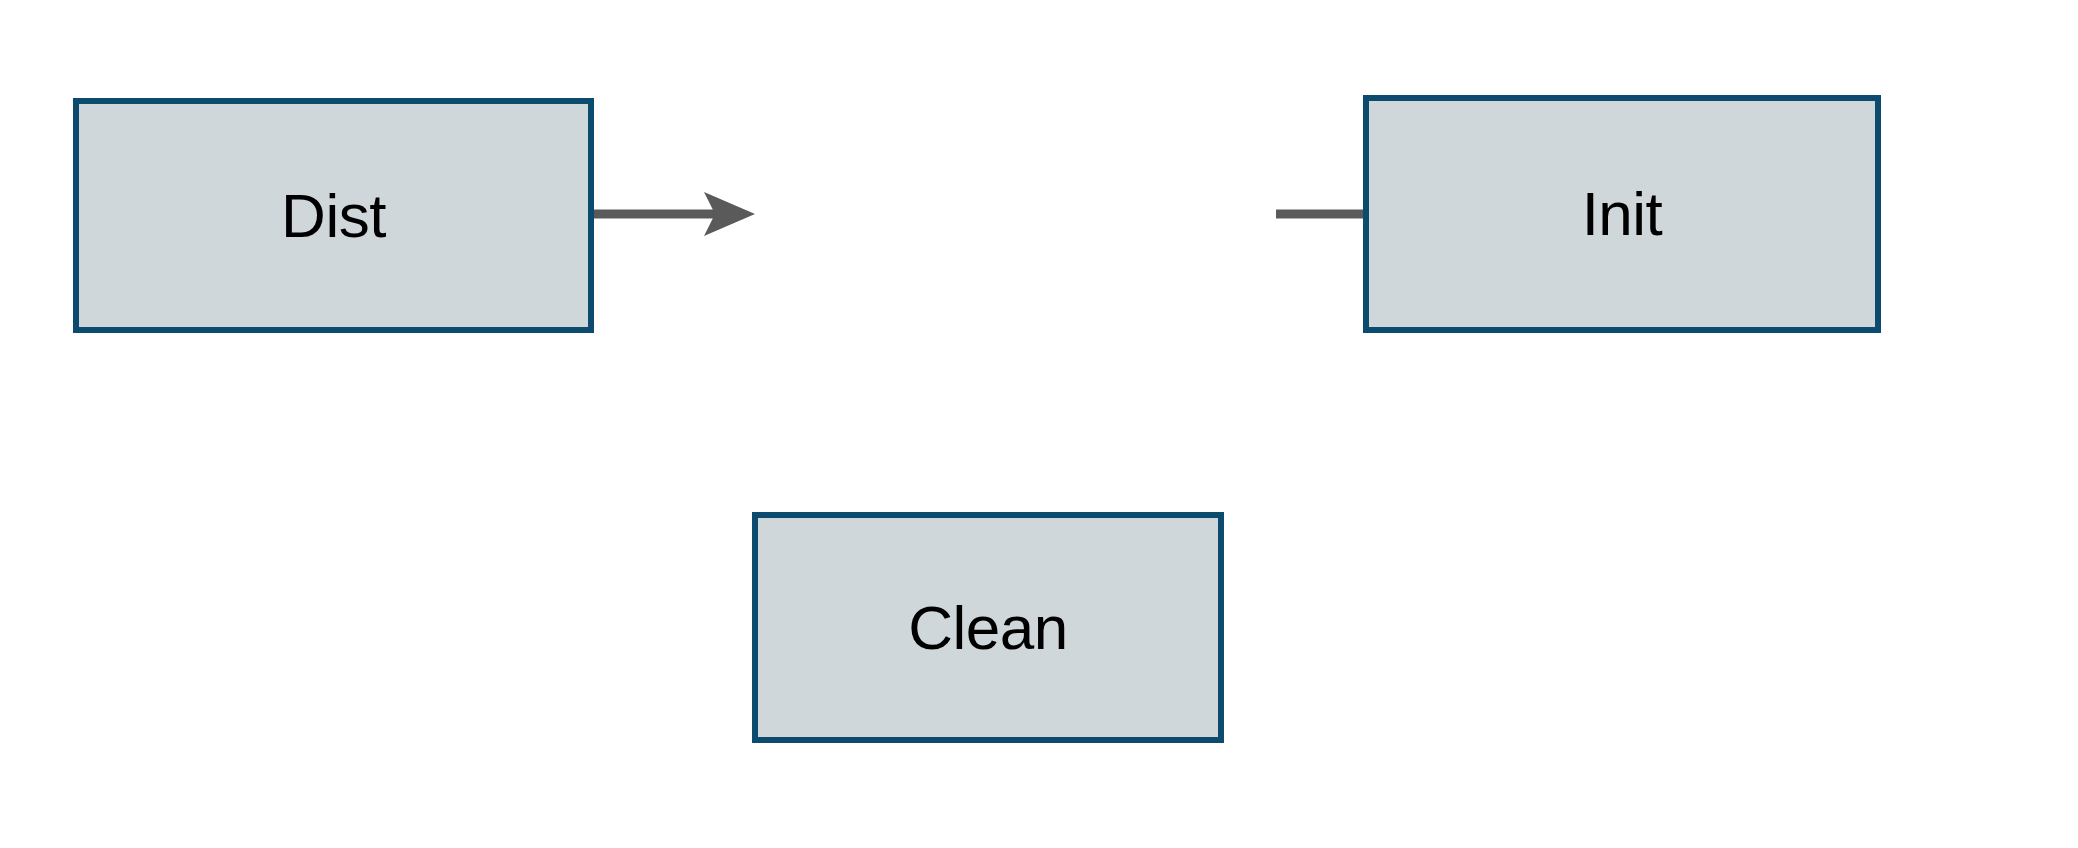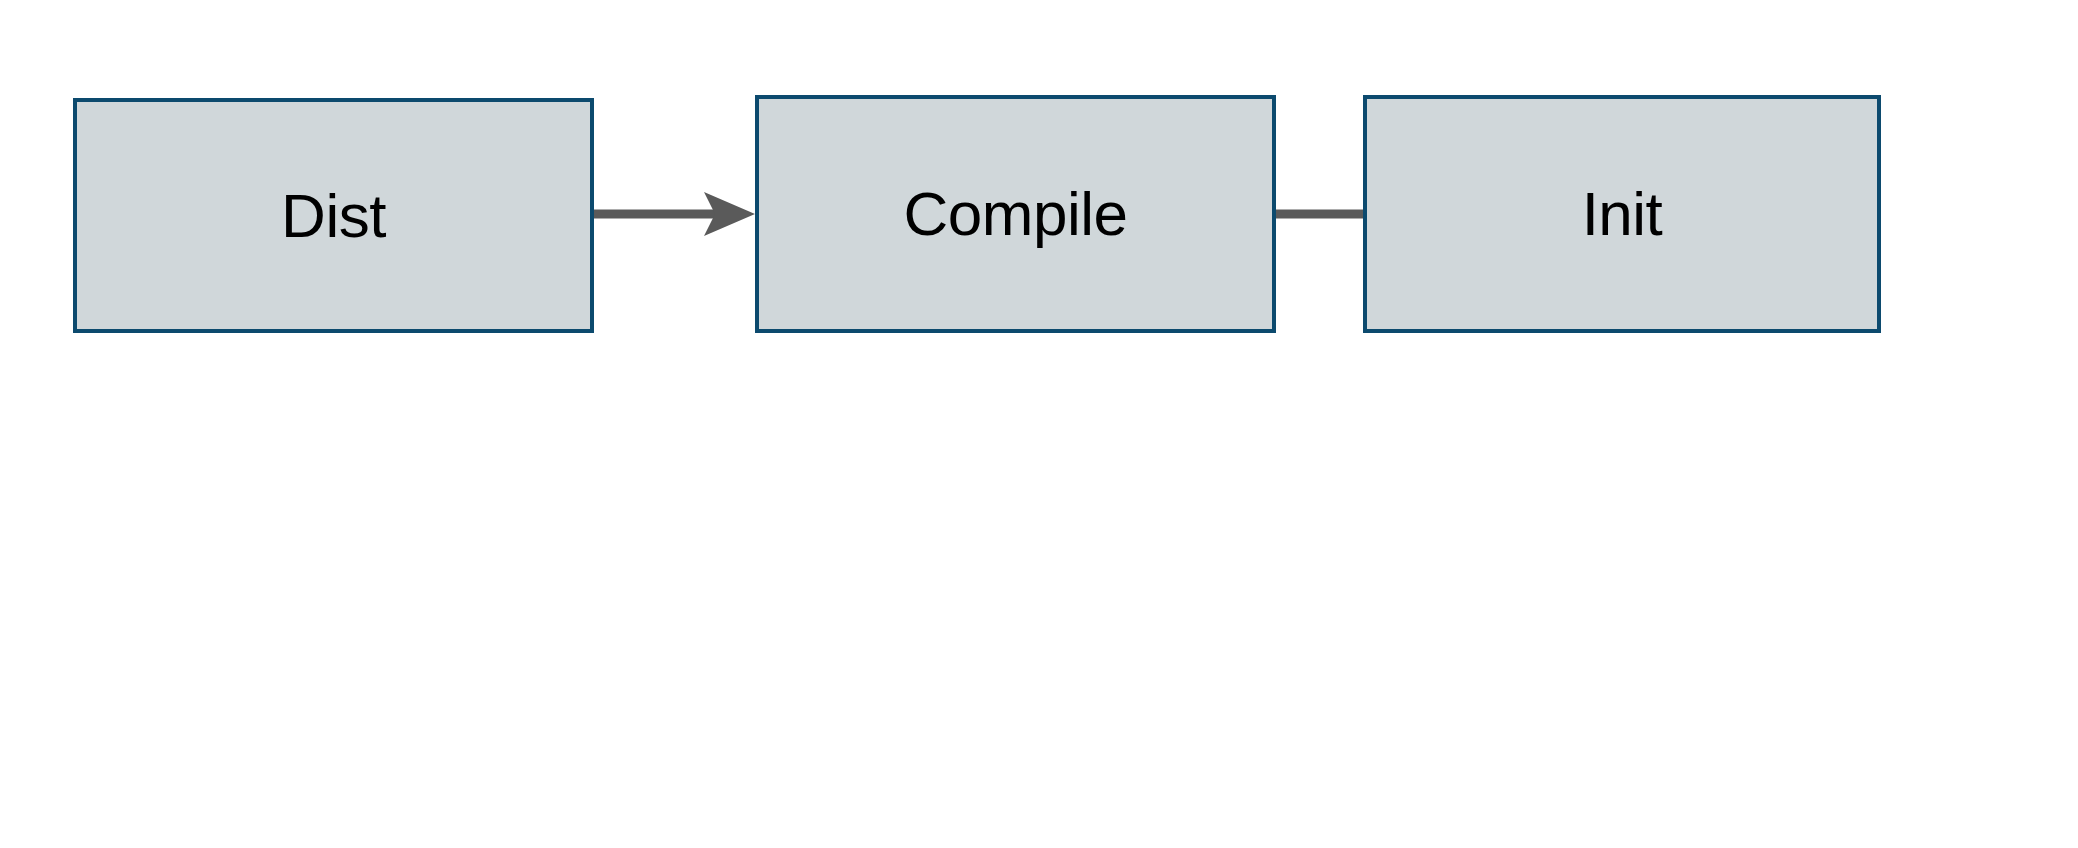--- a/index.html
+++ b/index.html
@@ -15,21 +15,21 @@
     position: relative;
     width: 2078px;
     height: 848px;
     background: #ffffff;
     overflow: hidden;
   }
   .node {
     position: absolute;
     box-sizing: border-box;
     background: #d0d7da;
-    border: 4px solid #0c4a6e;
+    border: 6px solid #0c4a6e;
     display: flex;
     align-items: center;
     justify-content: center;
   }
   .node-label {
     font-family: "Liberation Sans", sans-serif;
     font-size: 62px;
     font-weight: 300;
     color: #000000;
     letter-spacing: -0.5px;
@@ -66,22 +66,22 @@
     <g>
       <line x1="1276" y1="214" x2="1407" y2="214" stroke="#5a5a5a" stroke-width="9"></line>
       <path d="M 1440 214 L 1389 192 L 1400 214 L 1389 236 Z" fill="#5a5a5a"></path>
     </g>
   </svg>
 
   <div class="node" id="node-dist">
     <span class="node-label">Dist</span>
   </div>
 
-  <div class="node" id="node-compile">
-    <span class="node-label">Compile</span>
-  </div>
 
   <div class="node" id="node-init">
     <span class="node-label">Init</span>
   </div>
 
+  <div class="node" id="node-clean">
+    <span class="node-label">Clean</span>
+  </div>
 
 </div>
 
 </body></html>

